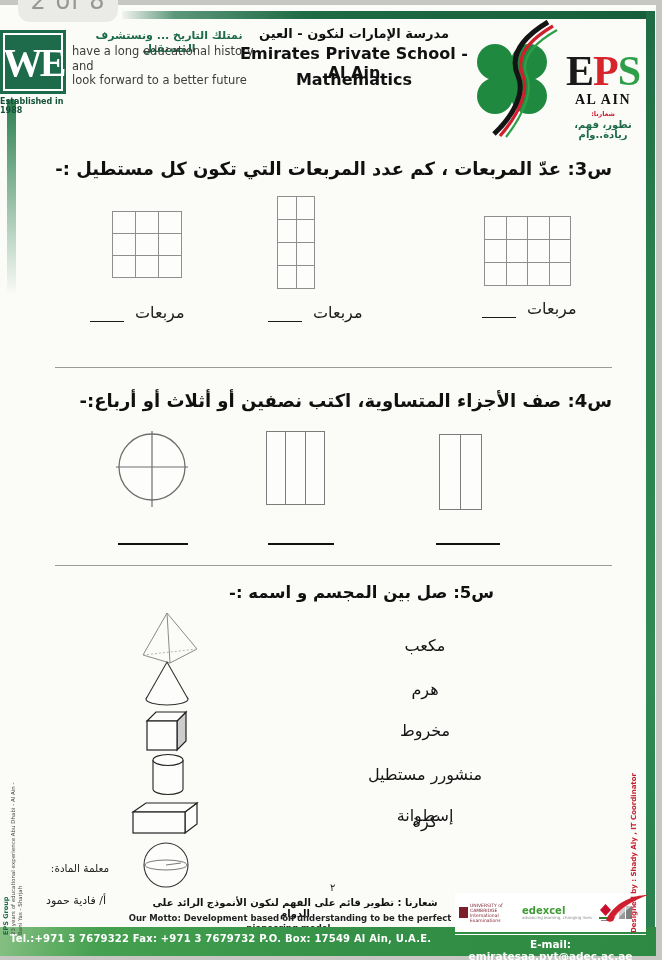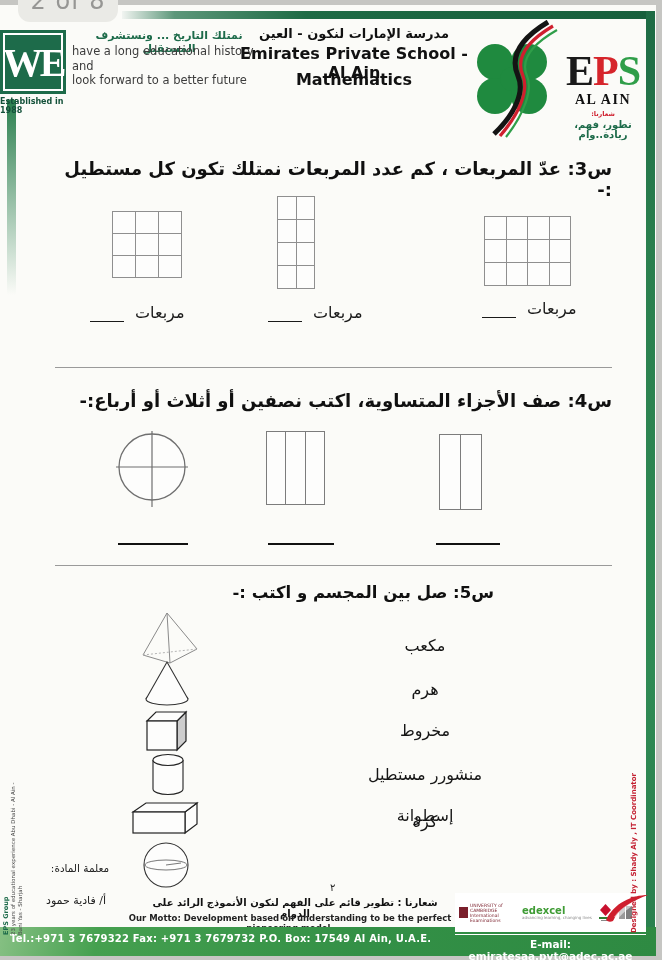--- a/index.html
+++ b/index.html
@@ -156,21 +156,21 @@
     <div class="eps-text">
       <div class="eps-letters">
         <span style="color:#1a1a1a">E</span><span style="color:#d6252b">P</span><span style="color:#2f9e49">S</span>
       </div>
       <div class="eps-alain">AL AIN</div>
       <div class="eps-motto-label">شعارنا:</div>
       <div class="eps-motto">تطور، فهم، ريادة..وام</div>
     </div>
   </div>
 
-  <div class="q-title q3-title">س3: عدّ المربعات ، كم عدد المربعات نمتلك تكون كل مستطيل :-</div>
+  <div class="q-title q3-title">س3: عدّ المربعات ، كم عدد المربعات التي تكون كل مستطيل :-</div>
   <div class="q3-grid grid-a" style="grid-template-columns: repeat(3, 1fr); grid-template-rows: repeat(3, 1fr);">
       <div class="cell"></div>
       <div class="cell"></div>
       <div class="cell"></div>
       <div class="cell"></div>
       <div class="cell"></div>
       <div class="cell"></div>
       <div class="cell"></div>
       <div class="cell"></div>
       <div class="cell"></div>
@@ -228,21 +228,21 @@
   <div class="q4-rect rect-halves">
       <span></span>
       <span></span>
     </div>
   <div class="q4-blank blank-a"></div>
   <div class="q4-blank blank-b"></div>
   <div class="q4-blank blank-c"></div>
 
   <div class="divider div2"></div>
 
-  <div class="q-title q5-title" style="font-size:16.5px">س5: صل بين المجسم و اكتب :-</div>
+  <div class="q-title q5-title" style="font-size:16.5px">س5: صل بين المجسم و اسمه :-</div>
 
   <svg class="q5-shape" style="left:140px;top:611px" width="60" height="54" viewBox="0 0 60 54">
     <g stroke="#8a8a8a" stroke-width="1" fill="none">
       <path d="M27 2 L3 44 L30 52 L57 38 Z"></path>
       <line x1="27" y1="2" x2="30" y2="52"></line>
       <line x1="3" y1="44" x2="57" y2="38" stroke-dasharray="2,2" stroke="#b5b5b5"></line>
     </g>
   </svg>
   <svg class="q5-shape" style="left:142px;top:660px" width="50" height="46" viewBox="0 0 50 46">
     <ellipse cx="25" cy="39" rx="21" ry="6" fill="#fdfdfc" stroke="#333" stroke-width="1.1"></ellipse>

